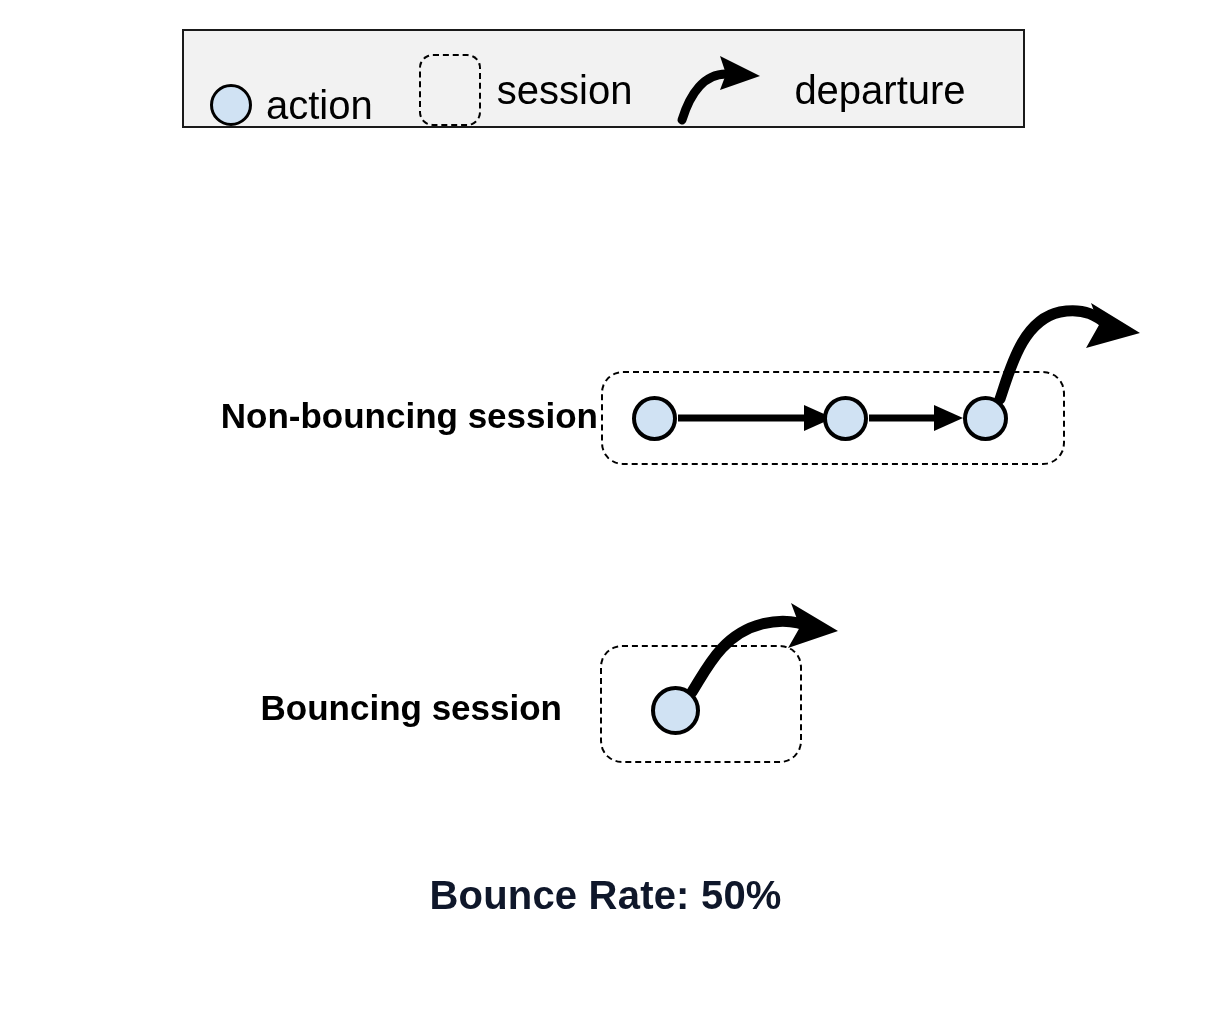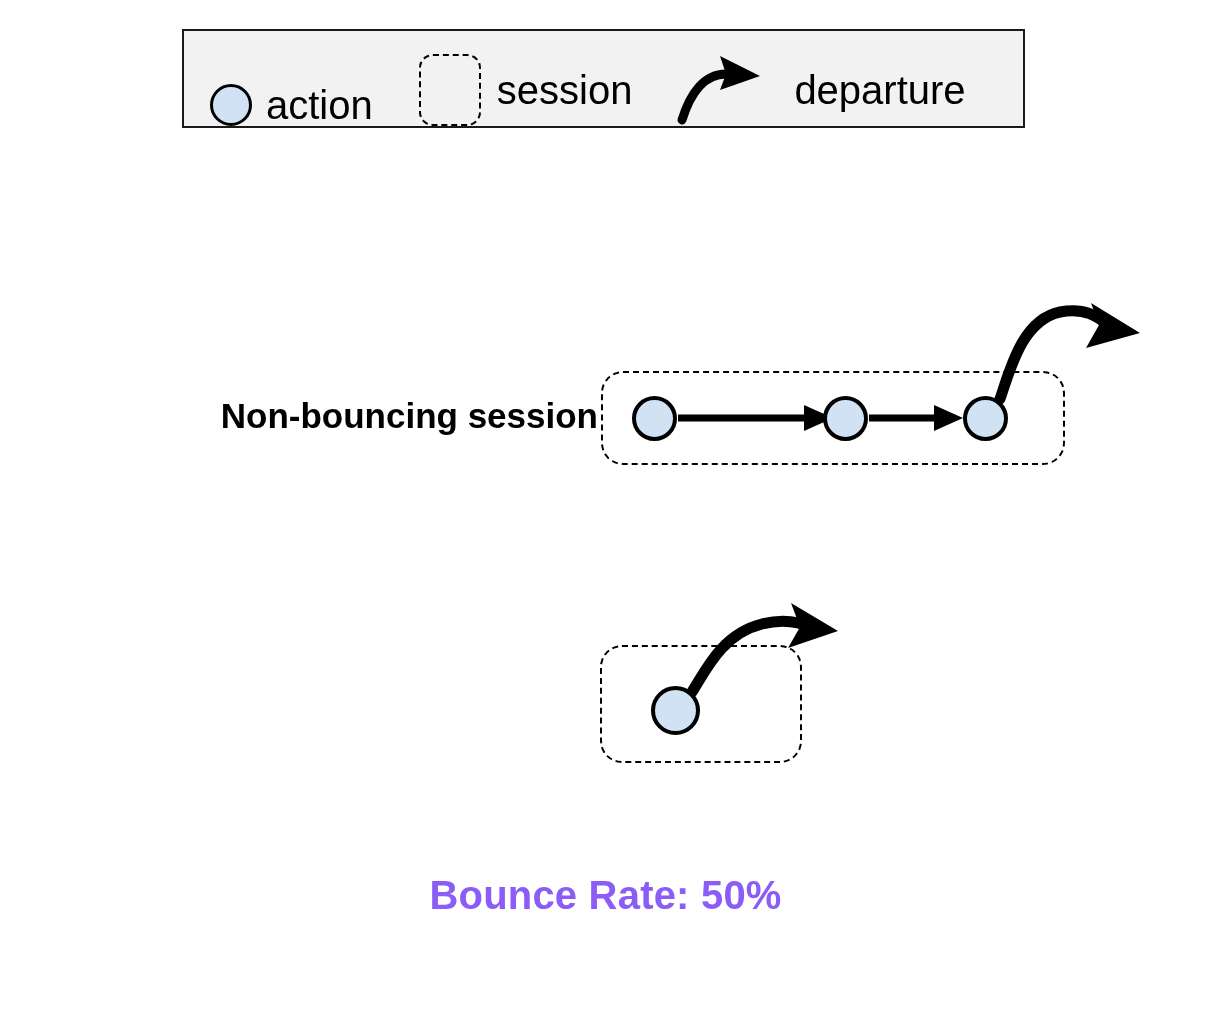--- a/index.html
+++ b/index.html
@@ -168,21 +168,21 @@
 
   
   #bounce-rate-text {
     position: absolute;
     left: 0px;
     top: 873px;
     width: 1211px;
     text-align: center;
     font-size: 40px;
     font-weight: bold;
-    color: #8b5cf6;
+    color: #0f172a;
     letter-spacing: 0.2px;
   }
 </style>
 </head>
 <body>
 
 <div id="diagram-root">
 
   <div id="legend-box">
     <div class="legend-row">
@@ -205,20 +205,21 @@
           </svg>
         </span>
         <span class="legend-label legend-label-departure">departure</span>
       </div>
 
     </div>
   </div>
 
   <div class="row-label" id="label-non-bouncing">Non-bouncing session</div>
 
+  <div class="row-label" id="label-bouncing">Bouncing session</div>
 
   <div class="session-box" id="session-box-non-bouncing"></div>
 
   <div class="session-box" id="session-box-bouncing"></div>
 
   <svg class="svg-layer" viewBox="0 0 1211 1024" xmlns="http://www.w3.org/2000/svg">
 
     <g>
       <line x1="678" y1="418" x2="806" y2="418" stroke="#000000" stroke-width="7"></line>
       <path d="M 804 405 L 833 418 L 804 431 Z" fill="#000000"></path>

